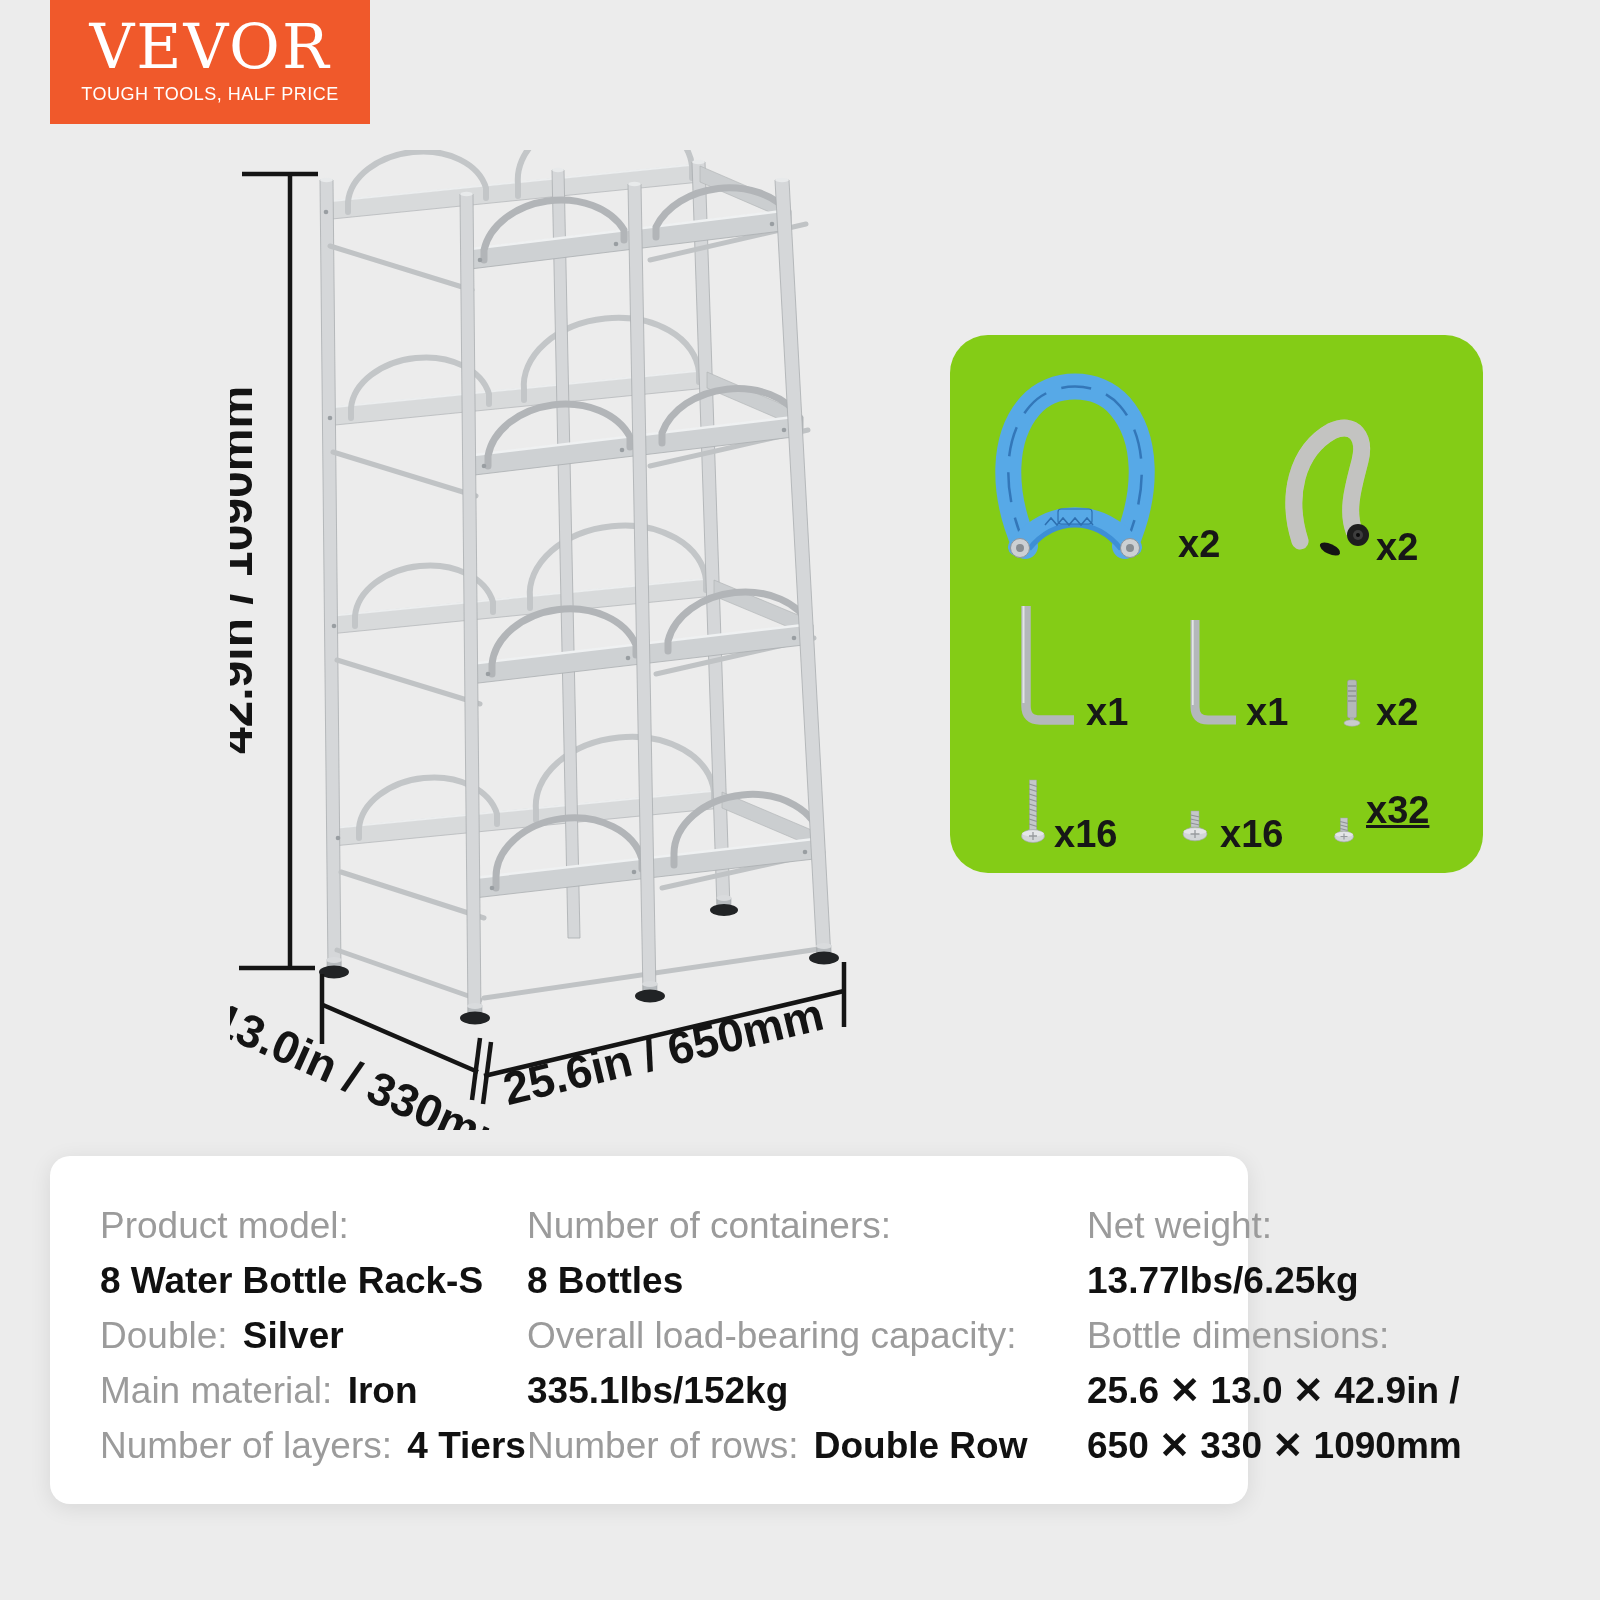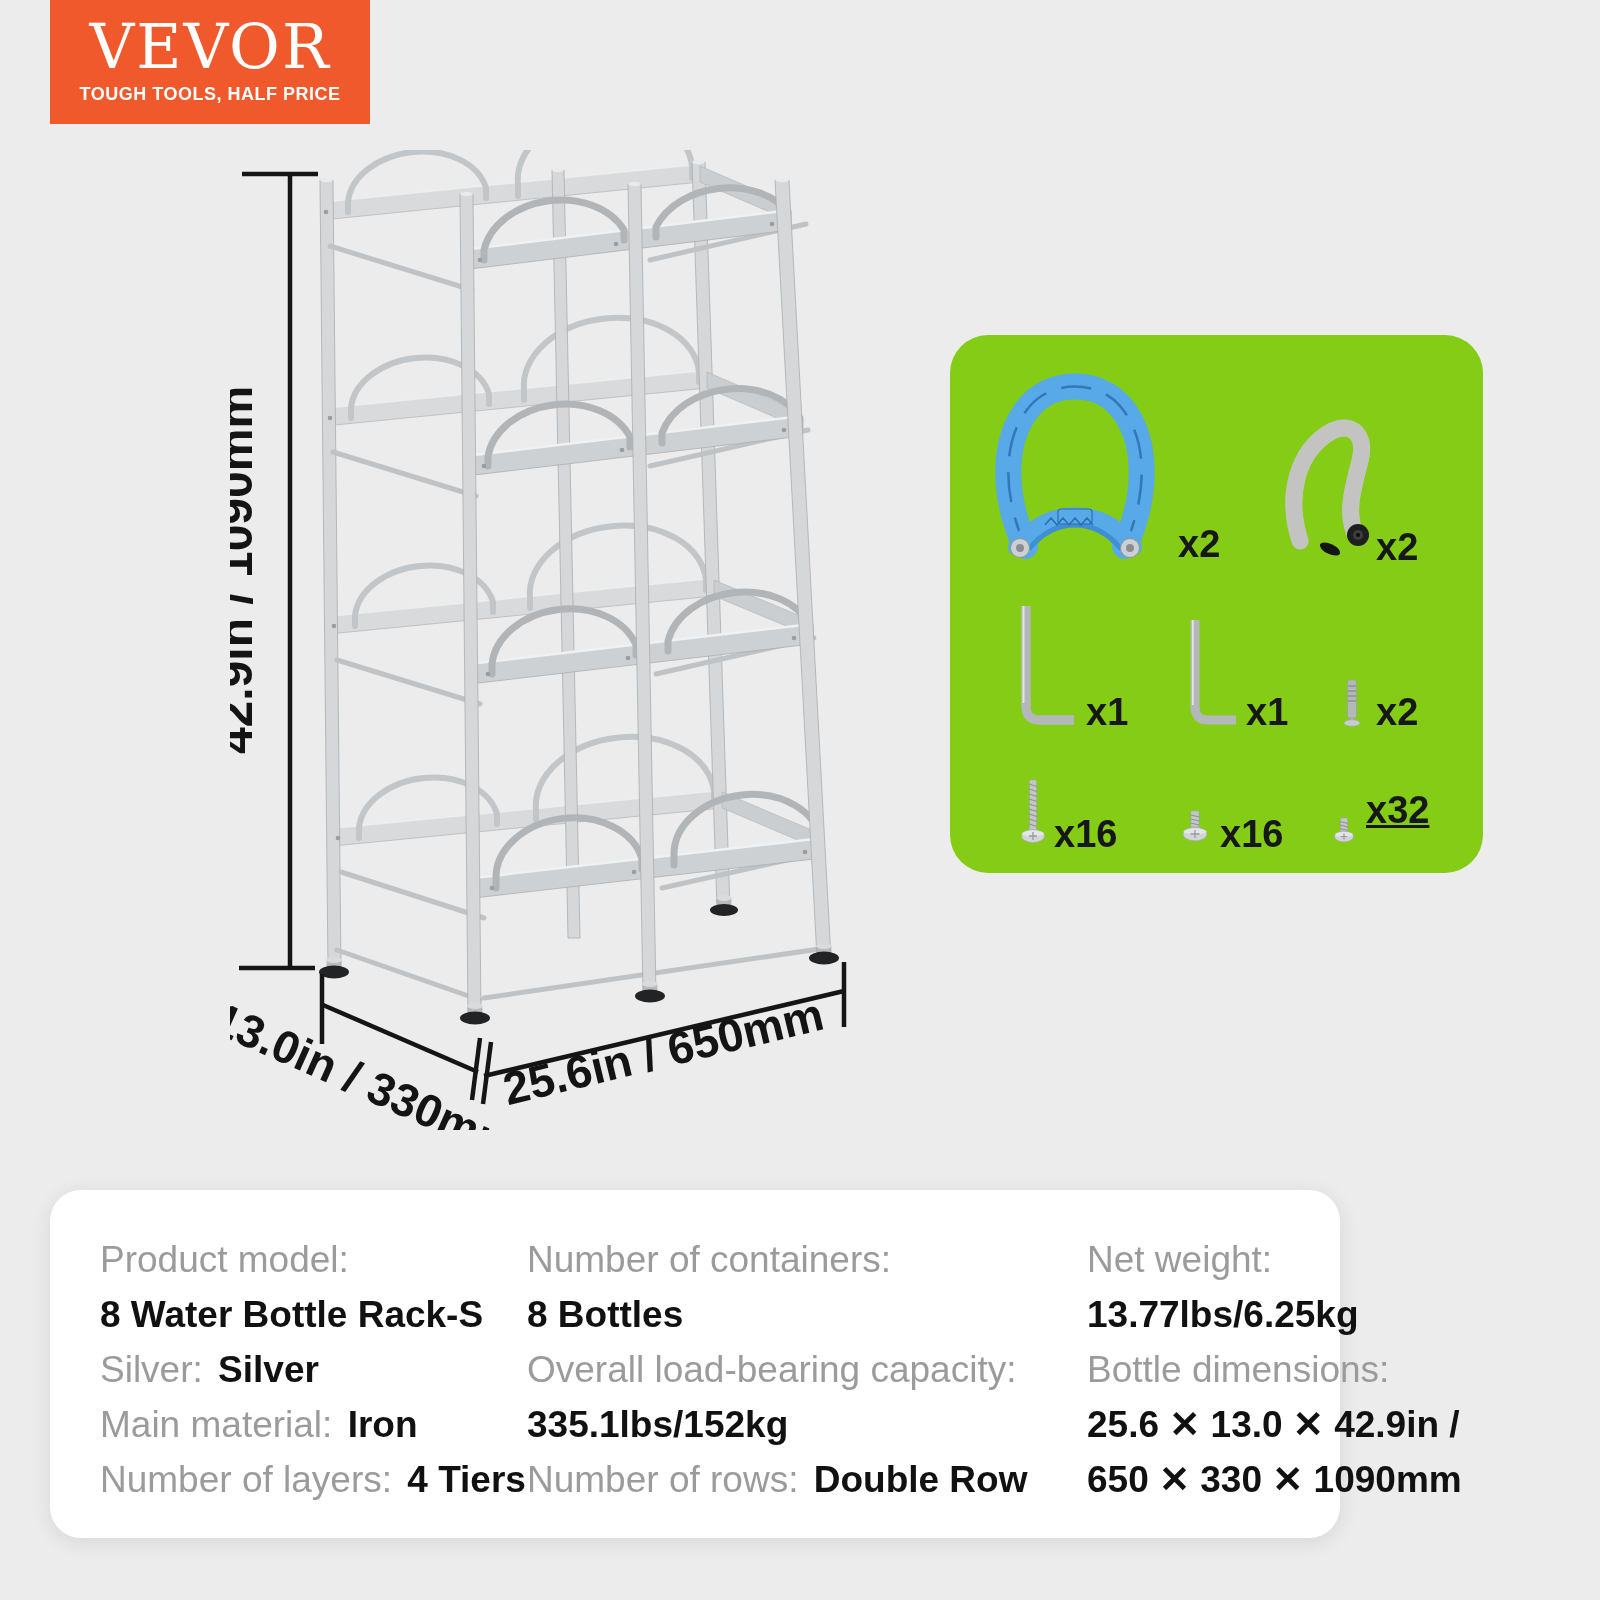--- a/index.html
+++ b/index.html
@@ -11,39 +11,39 @@
   
   .logo-box{
     position:absolute;left:50px;top:0;width:320px;height:124px;
     background:#F0592B;color:#fff;text-align:center;
   }
   .logo-title{
     font-family:"DejaVu Serif", serif;font-weight:400;font-size:62px;
     line-height:62px;margin-top:16px;letter-spacing:2px;
   }
   .logo-tagline{
-    font-size:18px;font-weight:700;letter-spacing:.5px;margin-top:6px;
+    font-size:18px;font-weight:400;letter-spacing:.5px;margin-top:6px;
   }
   
   .rack-area{position:absolute;left:230px;top:150px;width:640px;height:980px;}
   .dim-text{font-family:"Liberation Sans",sans-serif;font-weight:700;fill:#141414;}
   
   .hw-panel{
     position:absolute;left:950px;top:335px;width:533px;height:538px;
     background:#84cc16;border-radius:38px;
   }
   .hw-item{position:absolute;}
   .hw-count{
     position:absolute;font-size:38px;font-weight:700;color:#171717;
     line-height:38px;white-space:nowrap;
   }
   
   .spec-panel{
-    position:absolute;left:50px;top:1190px;width:1290px;height:348px;
-    background:#ffffff;border-radius:31px;
+    position:absolute;left:50px;top:1156px;width:1198px;height:348px;
+    background:#ffffff;border-radius:20px;
     box-shadow:0 4px 22px rgba(0,0,0,0.09);
   }
   .spec-col{position:absolute;top:42px;}
   .spec-col.c1{left:50px;}
   .spec-col.c2{left:477px;}
   .spec-col.c3{left:1037px;}
   .spec-line{height:55px;line-height:55px;font-size:37px;white-space:nowrap;}
   .lbl{color:#9B9B9B;font-weight:400;}
   .val{color:#111111;font-weight:700;}
   .lbl + .val{margin-left:5px;}
@@ -306,21 +306,21 @@
 <div class="spec-panel">
 
   <div class="spec-col c1">
     <div class="spec-line">
       <span class="lbl">Product model:</span>
     </div>
     <div class="spec-line">
       <span class="val">8 Water Bottle Rack-S</span>
     </div>
     <div class="spec-line">
-      <span class="lbl">Silver:</span>
+      <span class="lbl">Double:</span>
       <span class="val">Silver</span>
     </div>
     <div class="spec-line">
       <span class="lbl">Main material:</span>
       <span class="val">Iron</span>
     </div>
     <div class="spec-line">
       <span class="lbl">Number of layers:</span>
       <span class="val">4 Tiers</span>
     </div>

